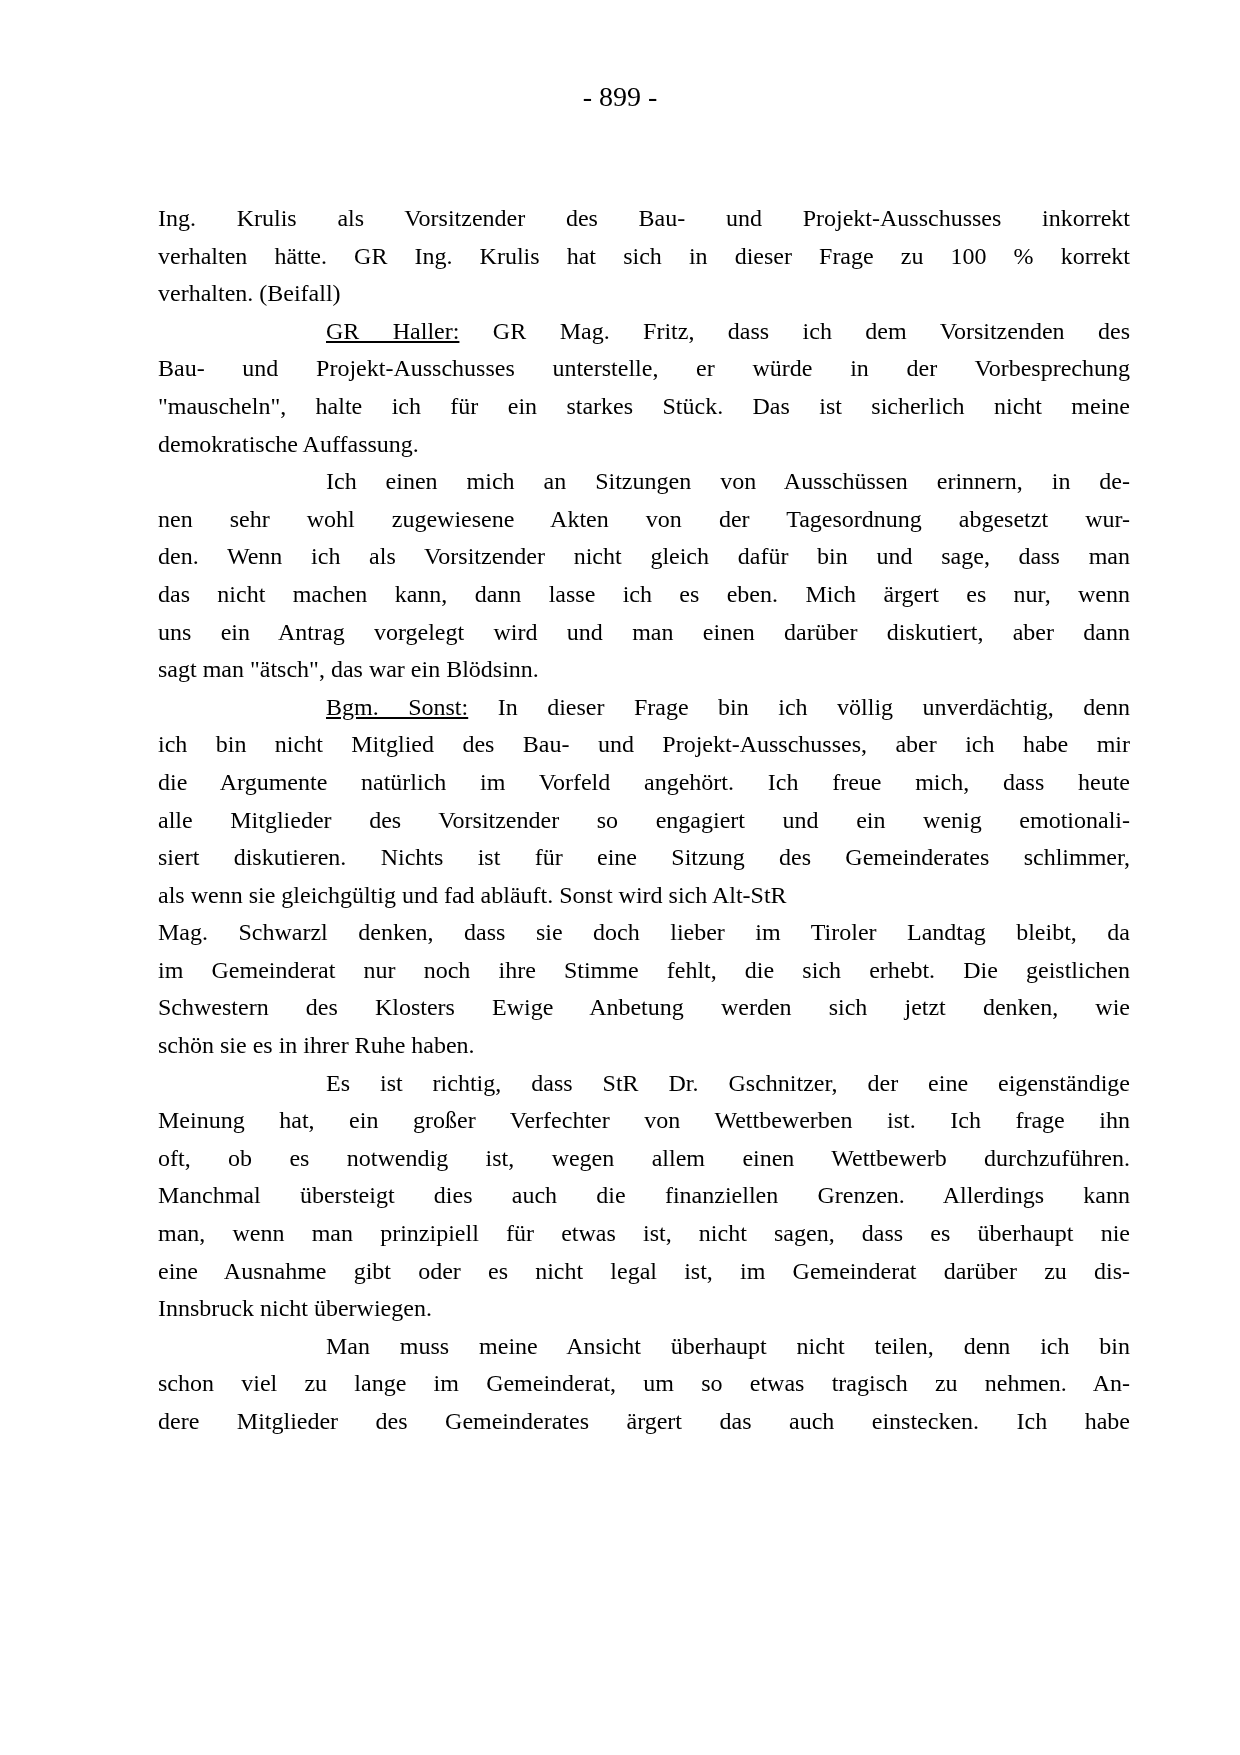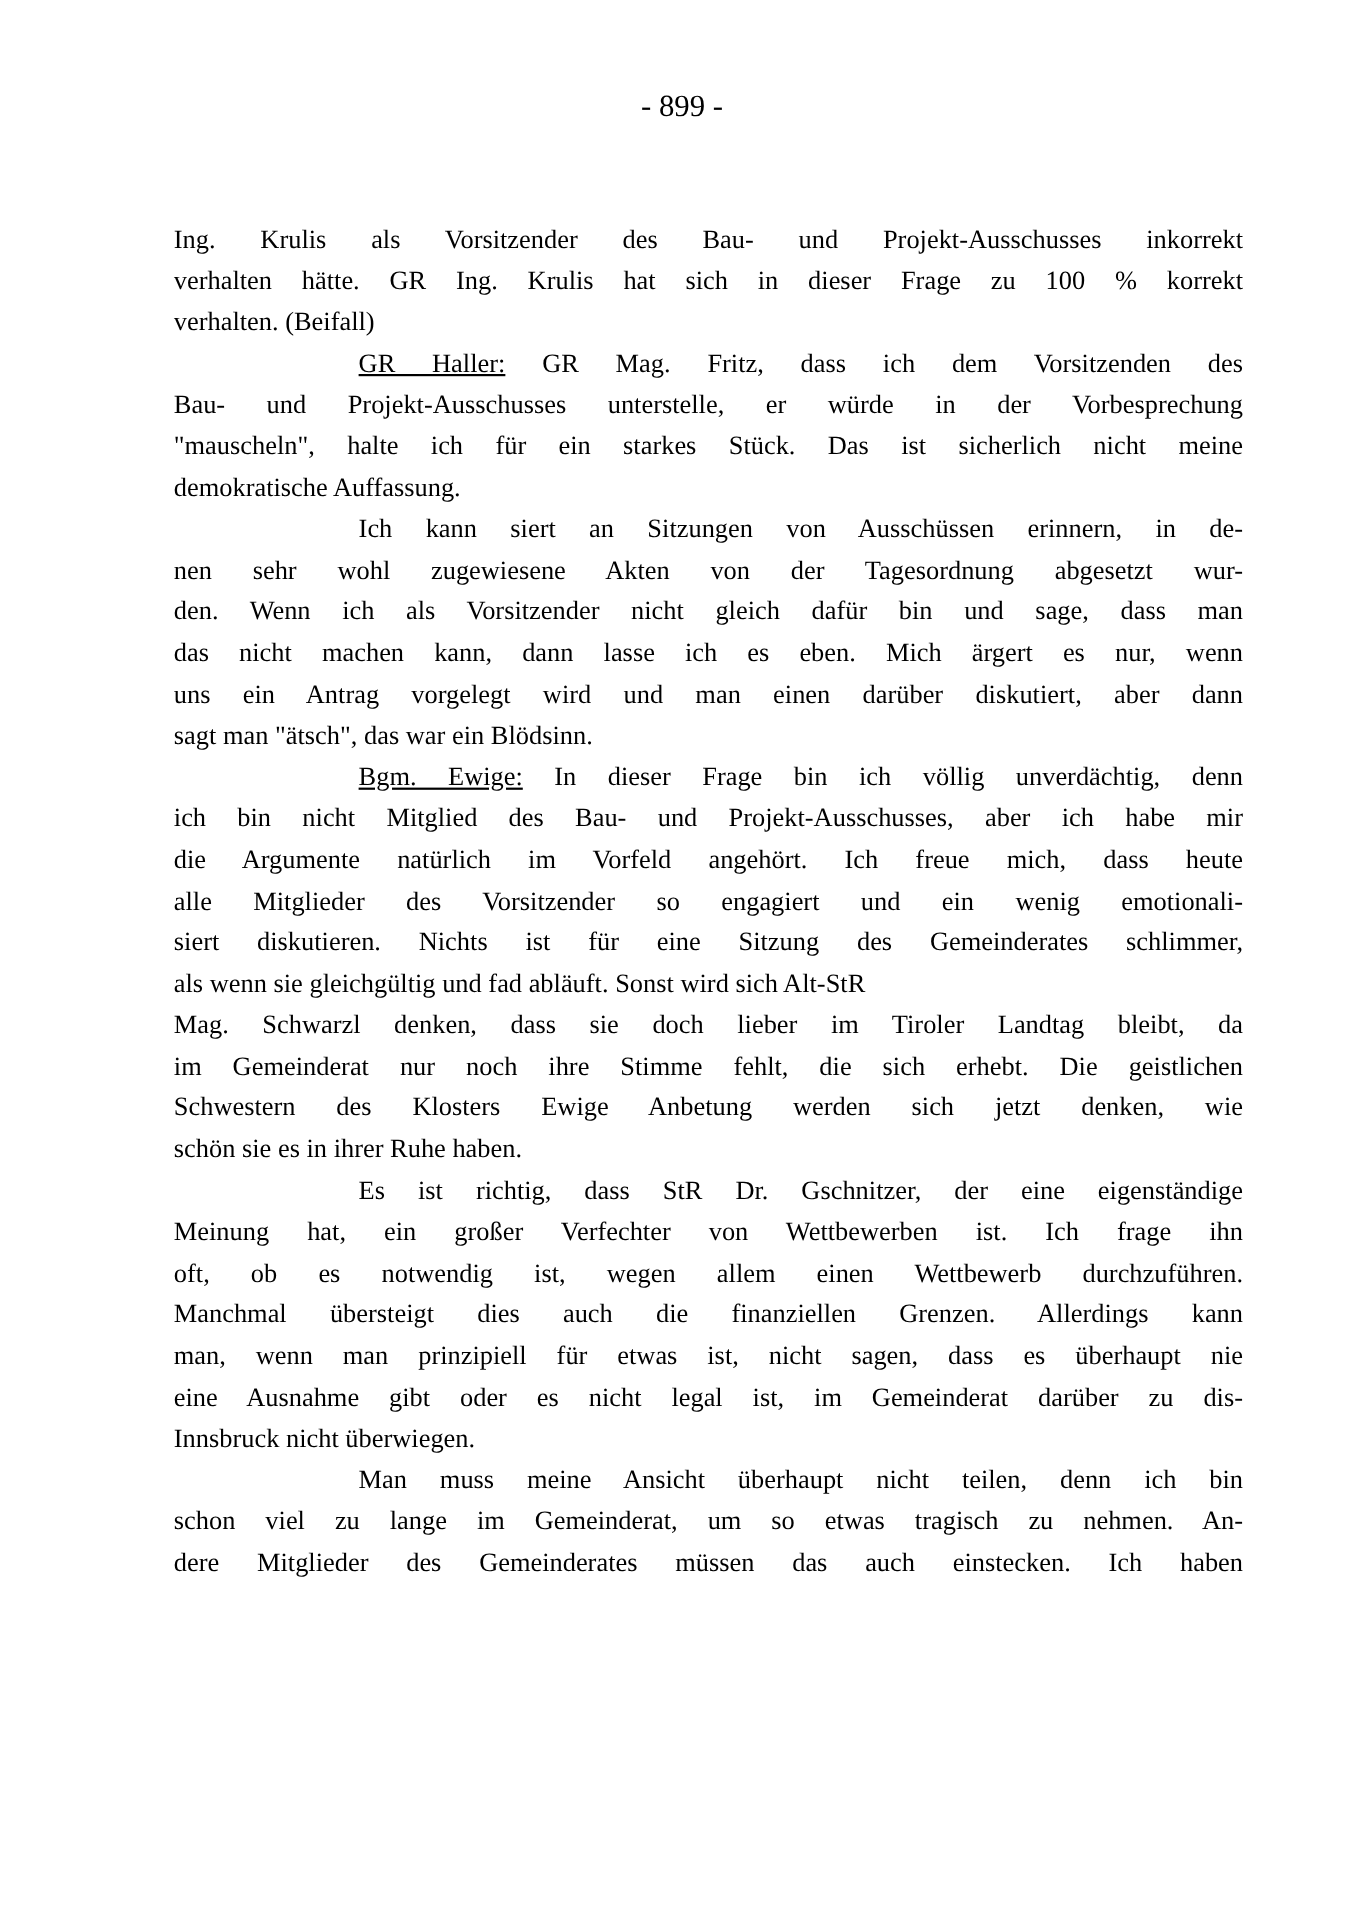--- a/index.html
+++ b/index.html
@@ -60,29 +60,29 @@
         <div class="line">verhalten hätte. GR Ing. Krulis hat sich in dieser Frage zu 100 % korrekt</div>
         <div class="line flush">verhalten. (Beifall)</div>
       </div>
       <div class="para">
         <div class="line indent"><span class="u">GR Haller:</span> GR Mag. Fritz, dass ich dem Vorsitzenden des</div>
         <div class="line">Bau- und Projekt-Ausschusses unterstelle, er würde in der Vorbesprechung</div>
         <div class="line">"mauscheln", halte ich für ein starkes Stück. Das ist sicherlich nicht meine</div>
         <div class="line flush">demokratische Auffassung.</div>
       </div>
       <div class="para">
-        <div class="line indent">Ich kann siert an Sitzungen von Ausschüssen erinnern, in de-</div>
+        <div class="line indent">Ich einen mich an Sitzungen von Ausschüssen erinnern, in de-</div>
         <div class="line">nen sehr wohl zugewiesene Akten von der Tagesordnung abgesetzt wur-</div>
         <div class="line">den. Wenn ich als Vorsitzender nicht gleich dafür bin und sage, dass man</div>
         <div class="line">das nicht machen kann, dann lasse ich es eben. Mich ärgert es nur, wenn</div>
         <div class="line">uns ein Antrag vorgelegt wird und man einen darüber diskutiert, aber dann</div>
         <div class="line flush">sagt man "ätsch", das war ein Blödsinn.</div>
       </div>
       <div class="para">
-        <div class="line indent"><span class="u">Bgm. Ewige:</span> In dieser Frage bin ich völlig unverdächtig, denn</div>
+        <div class="line indent"><span class="u">Bgm. Sonst:</span> In dieser Frage bin ich völlig unverdächtig, denn</div>
         <div class="line">ich bin nicht Mitglied des Bau- und Projekt-Ausschusses, aber ich habe mir</div>
         <div class="line">die Argumente natürlich im Vorfeld angehört. Ich freue mich, dass heute</div>
         <div class="line">alle Mitglieder des Vorsitzender so engagiert und ein wenig emotionali-</div>
         <div class="line">siert diskutieren. Nichts ist für eine Sitzung des Gemeinderates schlimmer,</div>
         <div class="line flush">als wenn sie gleichgültig und fad abläuft. Sonst wird sich Alt-StR</div>
         <div class="line">Mag. Schwarzl denken, dass sie doch lieber im Tiroler Landtag bleibt, da</div>
         <div class="line">im Gemeinderat nur noch ihre Stimme fehlt, die sich erhebt. Die geistlichen</div>
         <div class="line">Schwestern des Klosters Ewige Anbetung werden sich jetzt denken, wie</div>
         <div class="line flush">schön sie es in ihrer Ruhe haben.</div>
       </div>
@@ -91,20 +91,20 @@
         <div class="line">Meinung hat, ein großer Verfechter von Wettbewerben ist. Ich frage ihn</div>
         <div class="line">oft, ob es notwendig ist, wegen allem einen Wettbewerb durchzuführen.</div>
         <div class="line">Manchmal übersteigt dies auch die finanziellen Grenzen. Allerdings kann</div>
         <div class="line">man, wenn man prinzipiell für etwas ist, nicht sagen, dass es überhaupt nie</div>
         <div class="line">eine Ausnahme gibt oder es nicht legal ist, im Gemeinderat darüber zu dis-</div>
         <div class="line flush">Innsbruck nicht überwiegen.</div>
       </div>
       <div class="para">
         <div class="line indent">Man muss meine Ansicht überhaupt nicht teilen, denn ich bin</div>
         <div class="line">schon viel zu lange im Gemeinderat, um so etwas tragisch zu nehmen. An-</div>
-        <div class="line">dere Mitglieder des Gemeinderates müssen das auch einstecken. Ich haben</div>
+        <div class="line">dere Mitglieder des Gemeinderates ärgert das auch einstecken. Ich habe</div>
       </div>
     </div>
 
   <div class="footer">
     <span>GR-Sitzung 15.7.2004</span>
   </div>
 </div>
 
 </body></html>

